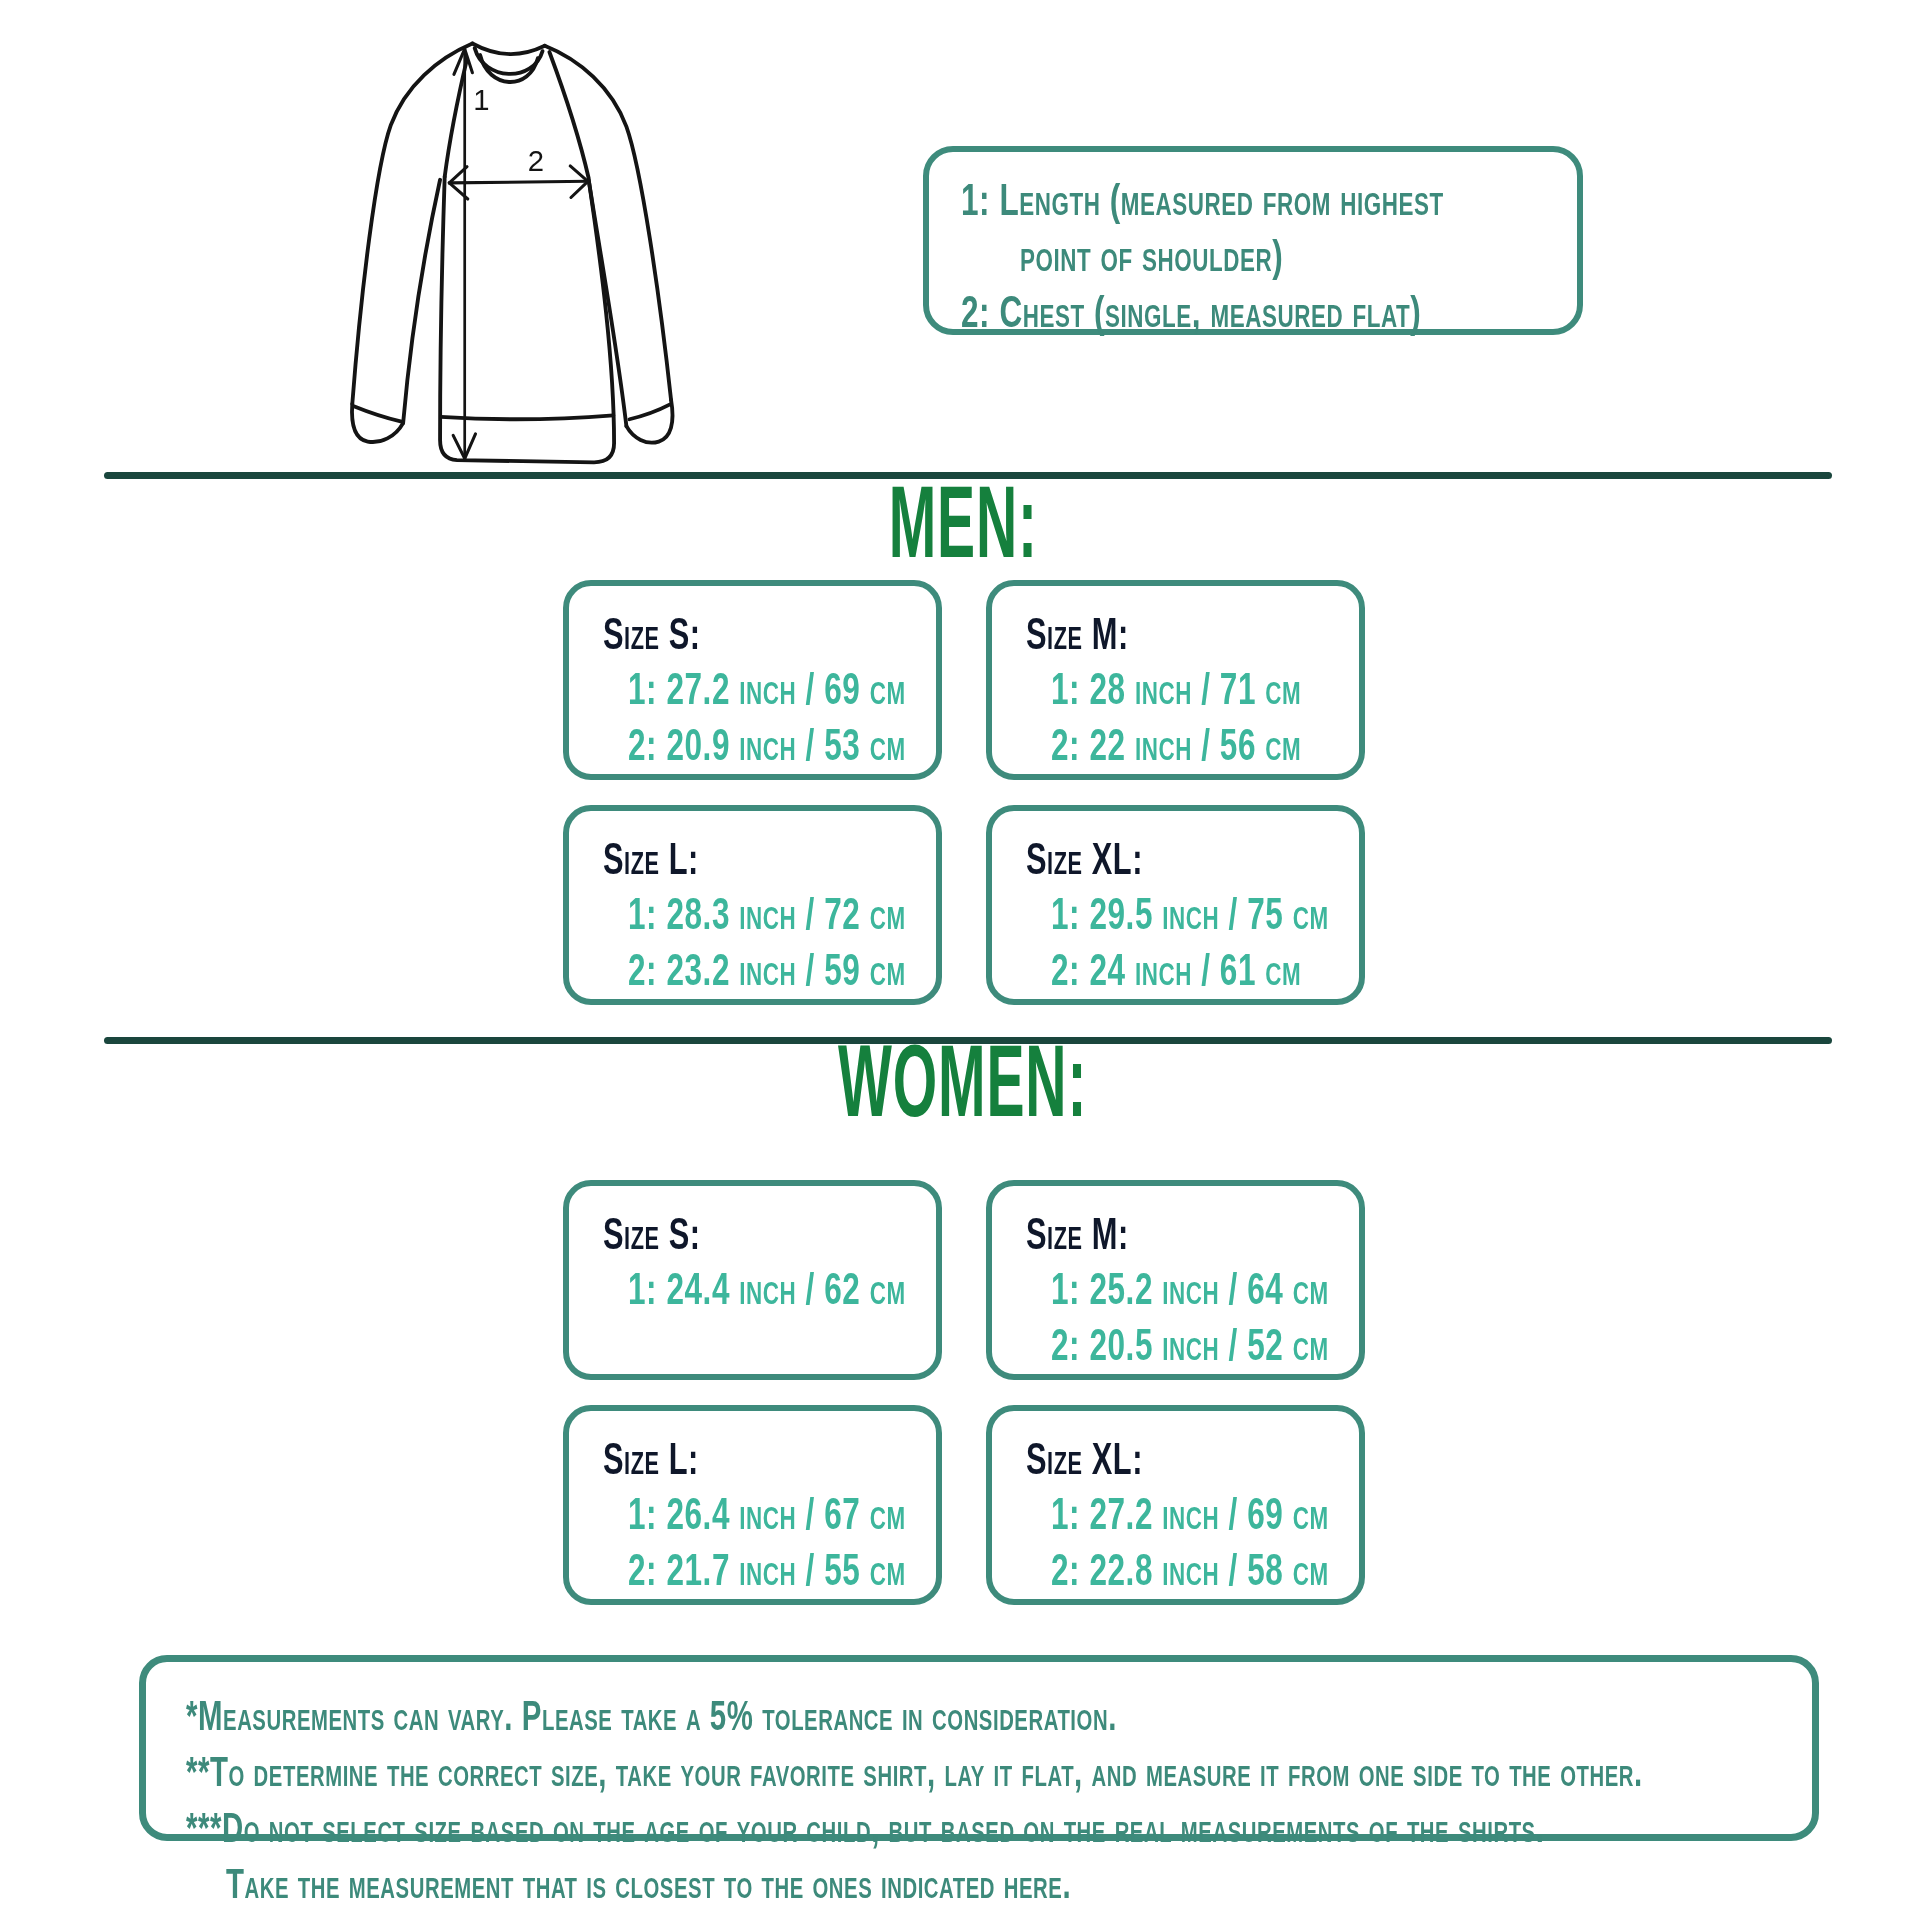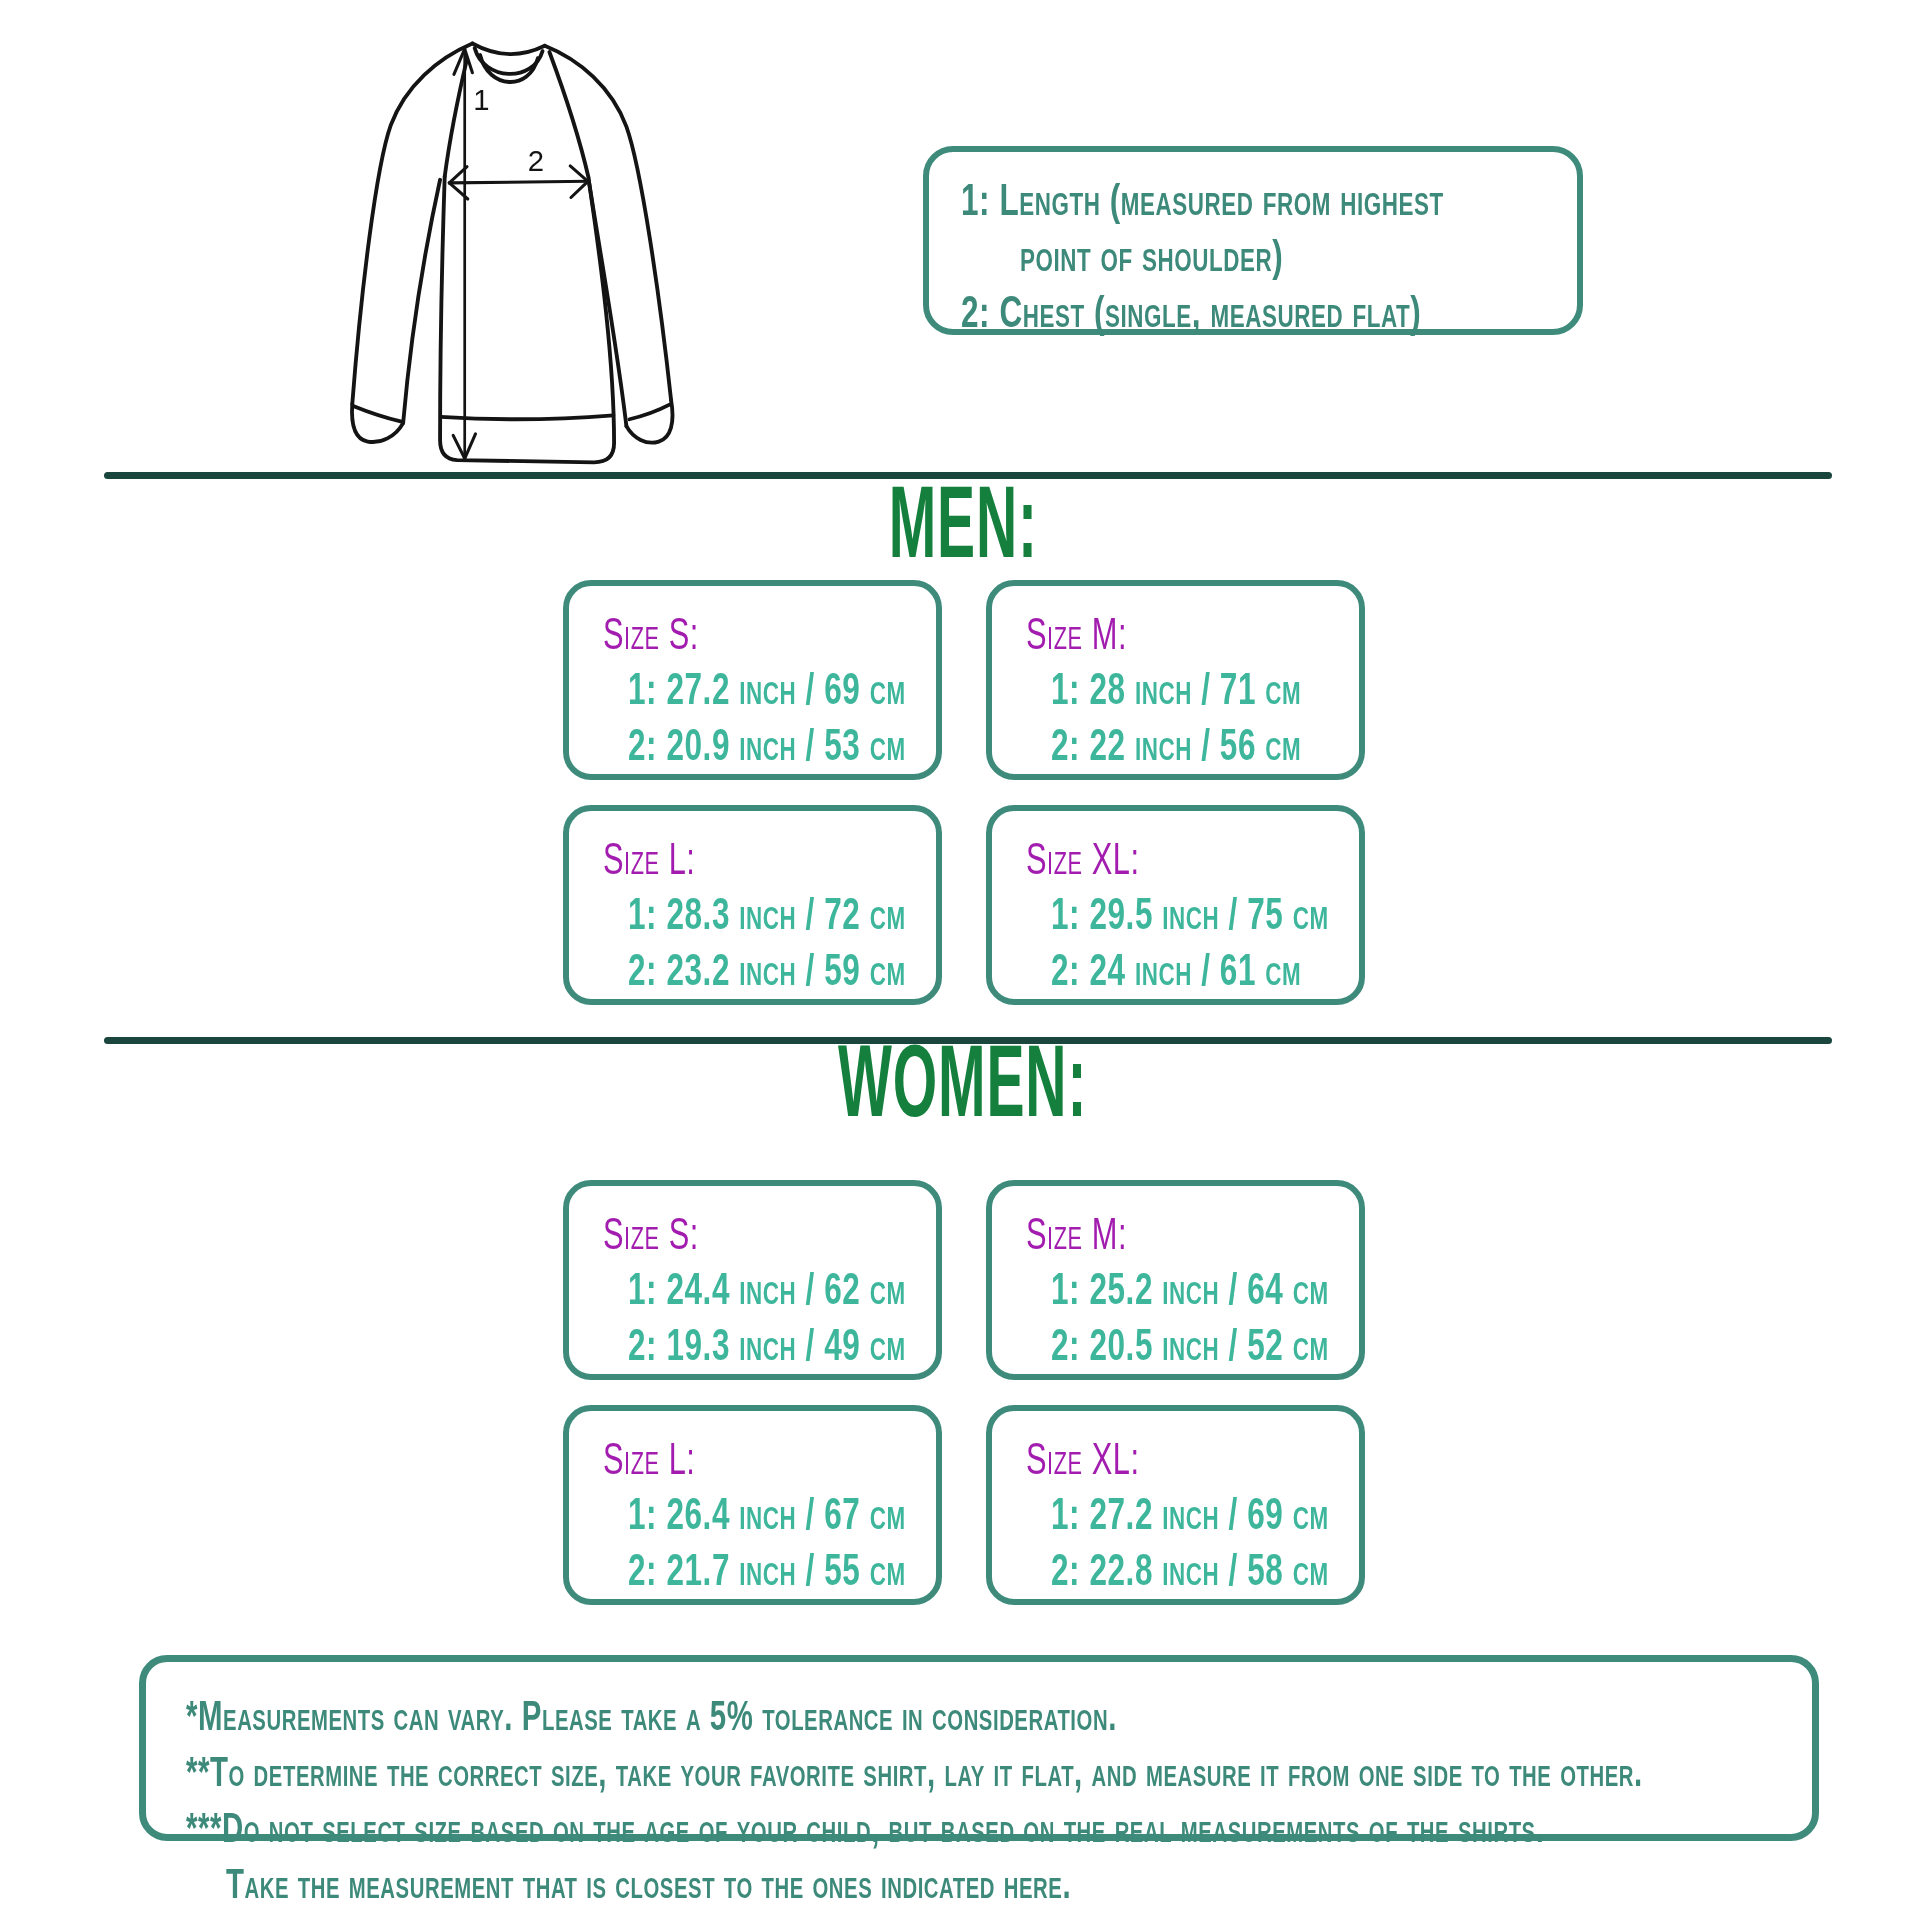--- a/index.html
+++ b/index.html
@@ -35,21 +35,21 @@
     position:absolute;left:563px;width:808px;
     display:grid;grid-template-columns:379px 379px;column-gap:44px;row-gap:25px;
   }
   #men-grid{top:580px;}
   #women-grid{top:1180px;}
   .card{
     width:379px;height:200px;box-sizing:border-box;
     border:6.2px solid #3e8b7c;border-radius:28px;background:#ffffff;
     padding:20px 0 0 34px;
   }
-  .card-label{color:#a21caf;font-size:44px;line-height:55px;font-weight:400;}
+  .card-label{color:#0f172a;font-size:44px;line-height:55px;font-weight:700;}
   .card-line{color:#3db69c;font-size:45px;line-height:56px;font-weight:600;margin-left:25px;}
 
   .note-box{
     position:absolute;left:139px;top:1655px;width:1680px;height:186px;
     border:7px solid #3e8b7c;border-radius:28px;box-sizing:border-box;
     padding:26px 0 0 40px;color:#3d8a7b;font-size:42px;line-height:56px;font-weight:600;
   }
   .note-line{display:block;}
   .note-line.indent{padding-left:40px;}
 
@@ -138,21 +138,20 @@
   </div>
 </div>
 
 <div class="rule" id="rule-2"></div>
 <div class="section-title" id="women-title"><span class="cx-c">WOMEN:</span></div>
 
 <div class="grid" id="women-grid">
   <div class="card sc">
     <div class="card-label"><span class="cx">Size S:</span></div>
     <div class="card-line"><span class="cx">1: 24.4 inch / 62 cm</span></div>
-    <div class="card-line"><span class="cx">2: 19.3 inch / 49 cm</span></div>
   </div>
   <div class="card sc">
     <div class="card-label"><span class="cx">Size M:</span></div>
     <div class="card-line"><span class="cx">1: 25.2 inch / 64 cm</span></div>
     <div class="card-line"><span class="cx">2: 20.5 inch / 52 cm</span></div>
   </div>
   <div class="card sc">
     <div class="card-label"><span class="cx">Size L:</span></div>
     <div class="card-line"><span class="cx">1: 26.4 inch / 67 cm</span></div>
     <div class="card-line"><span class="cx">2: 21.7 inch / 55 cm</span></div>

